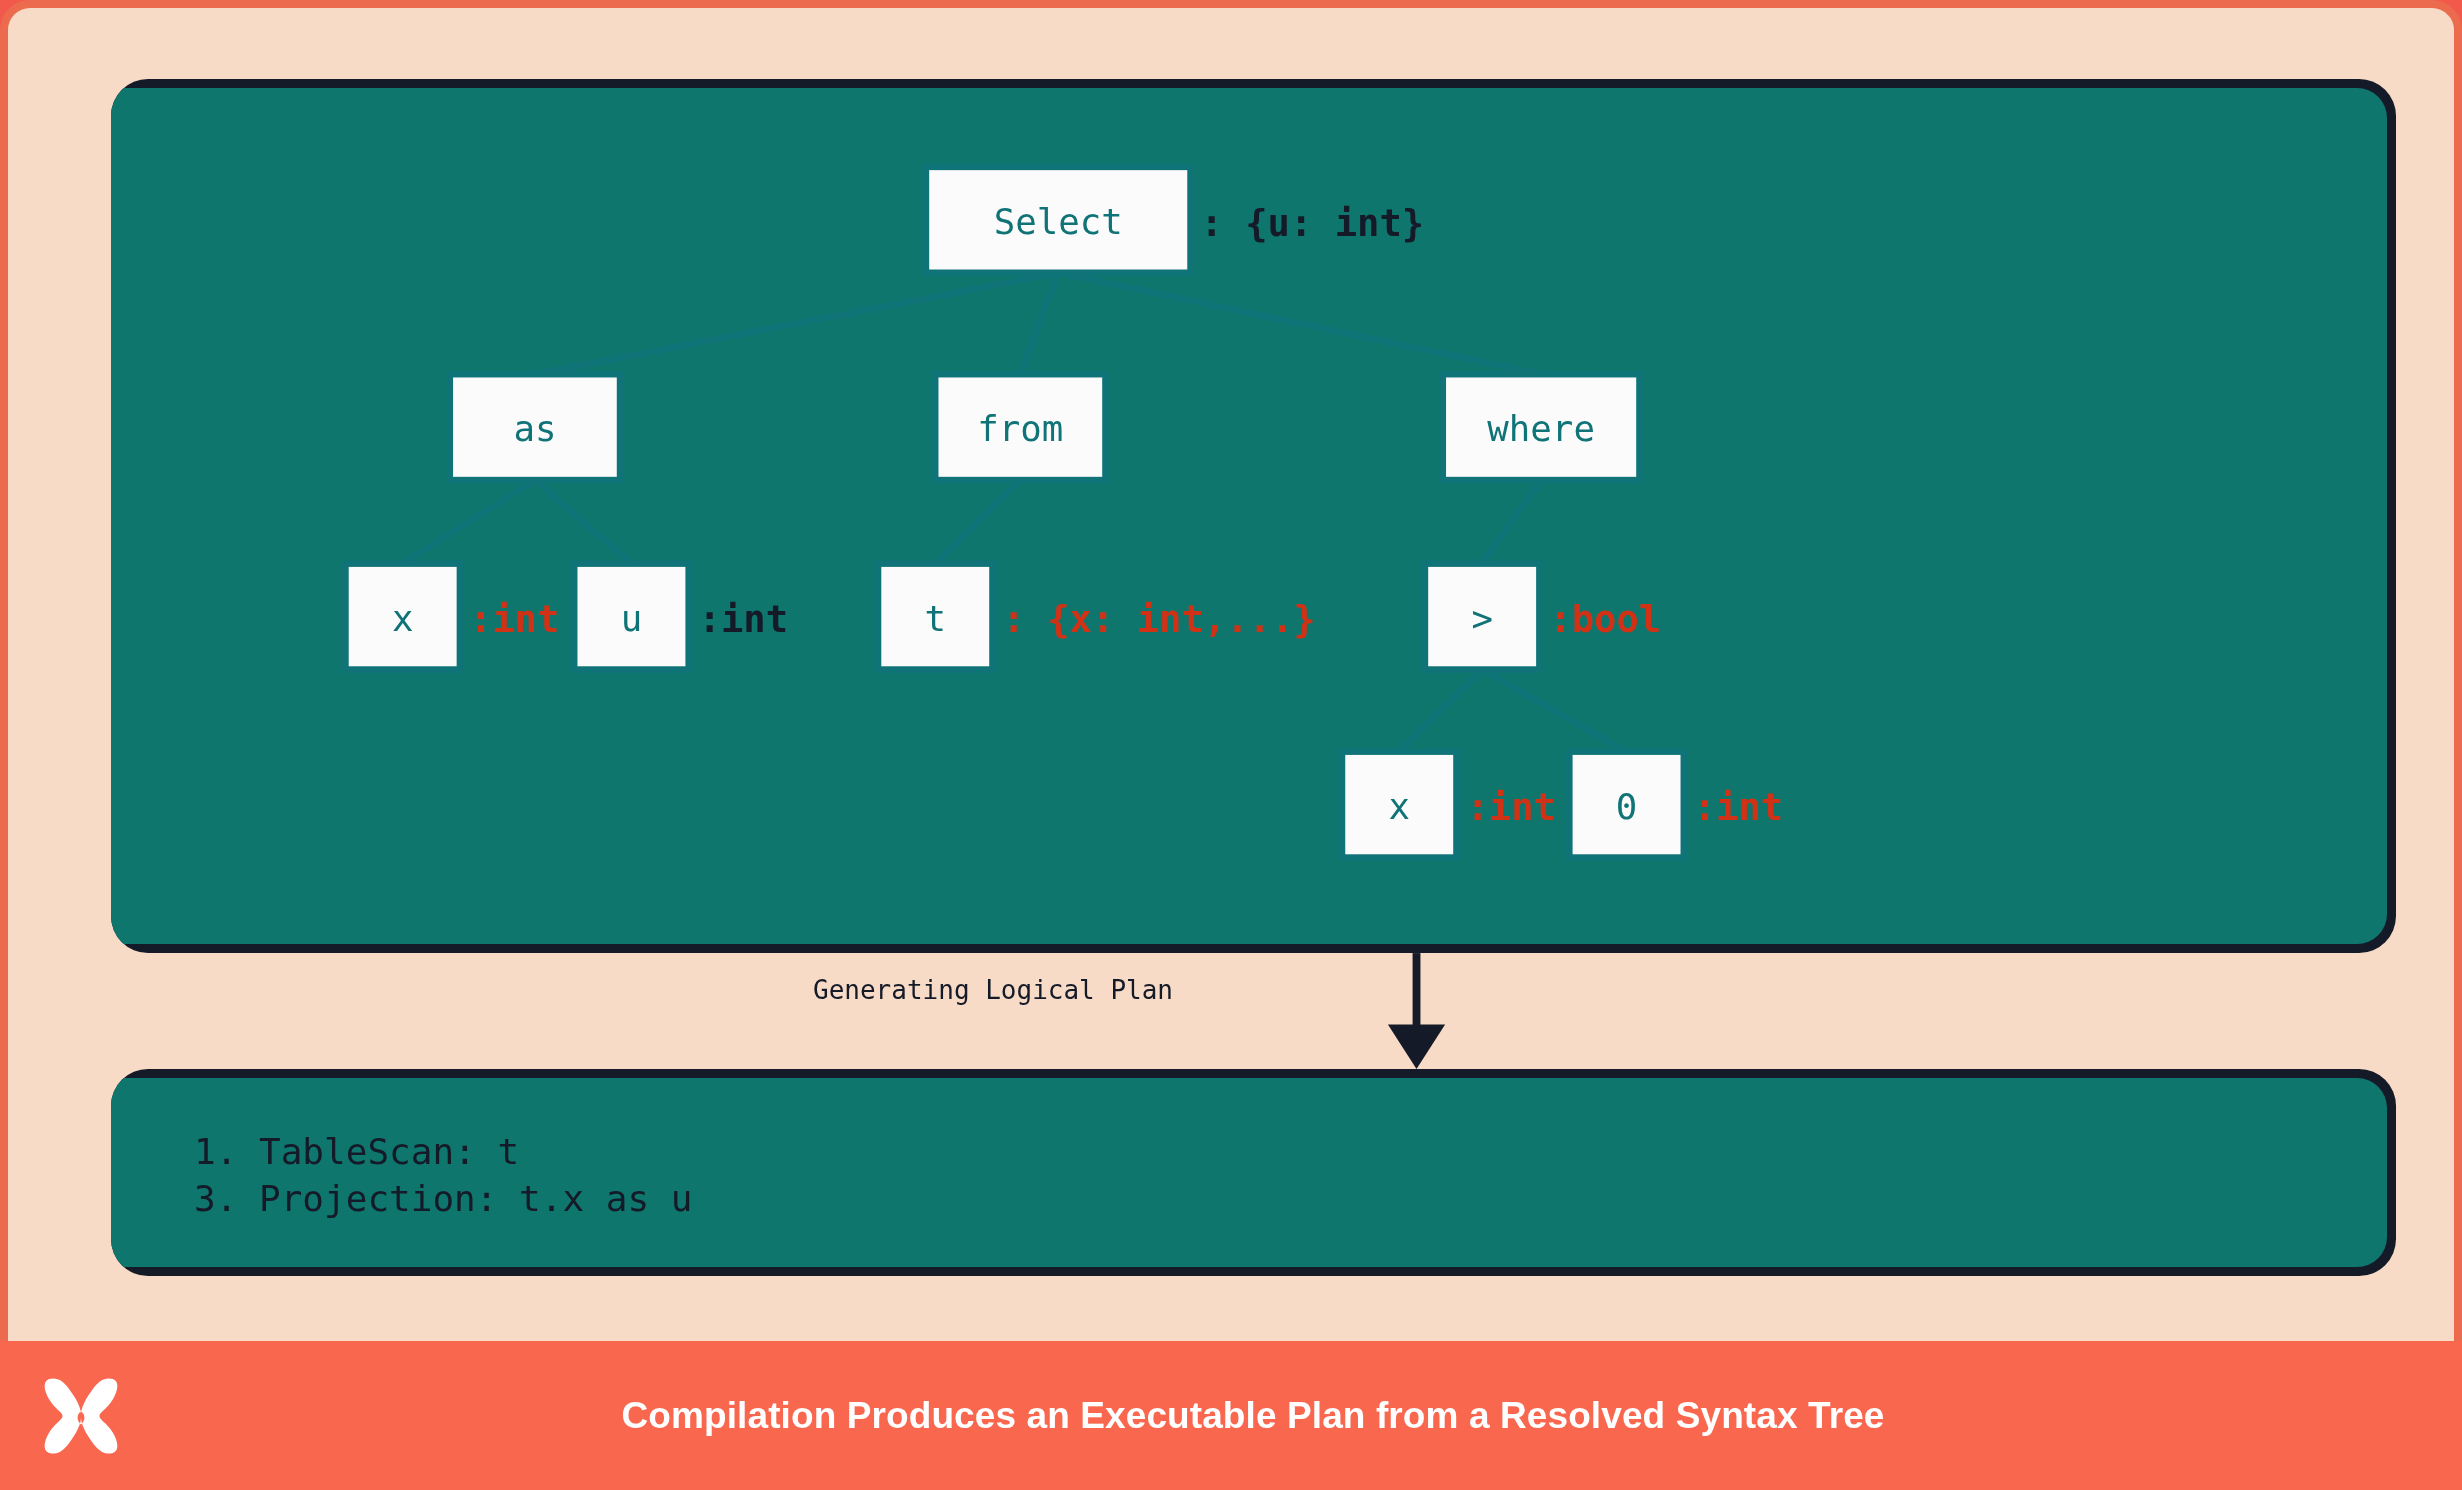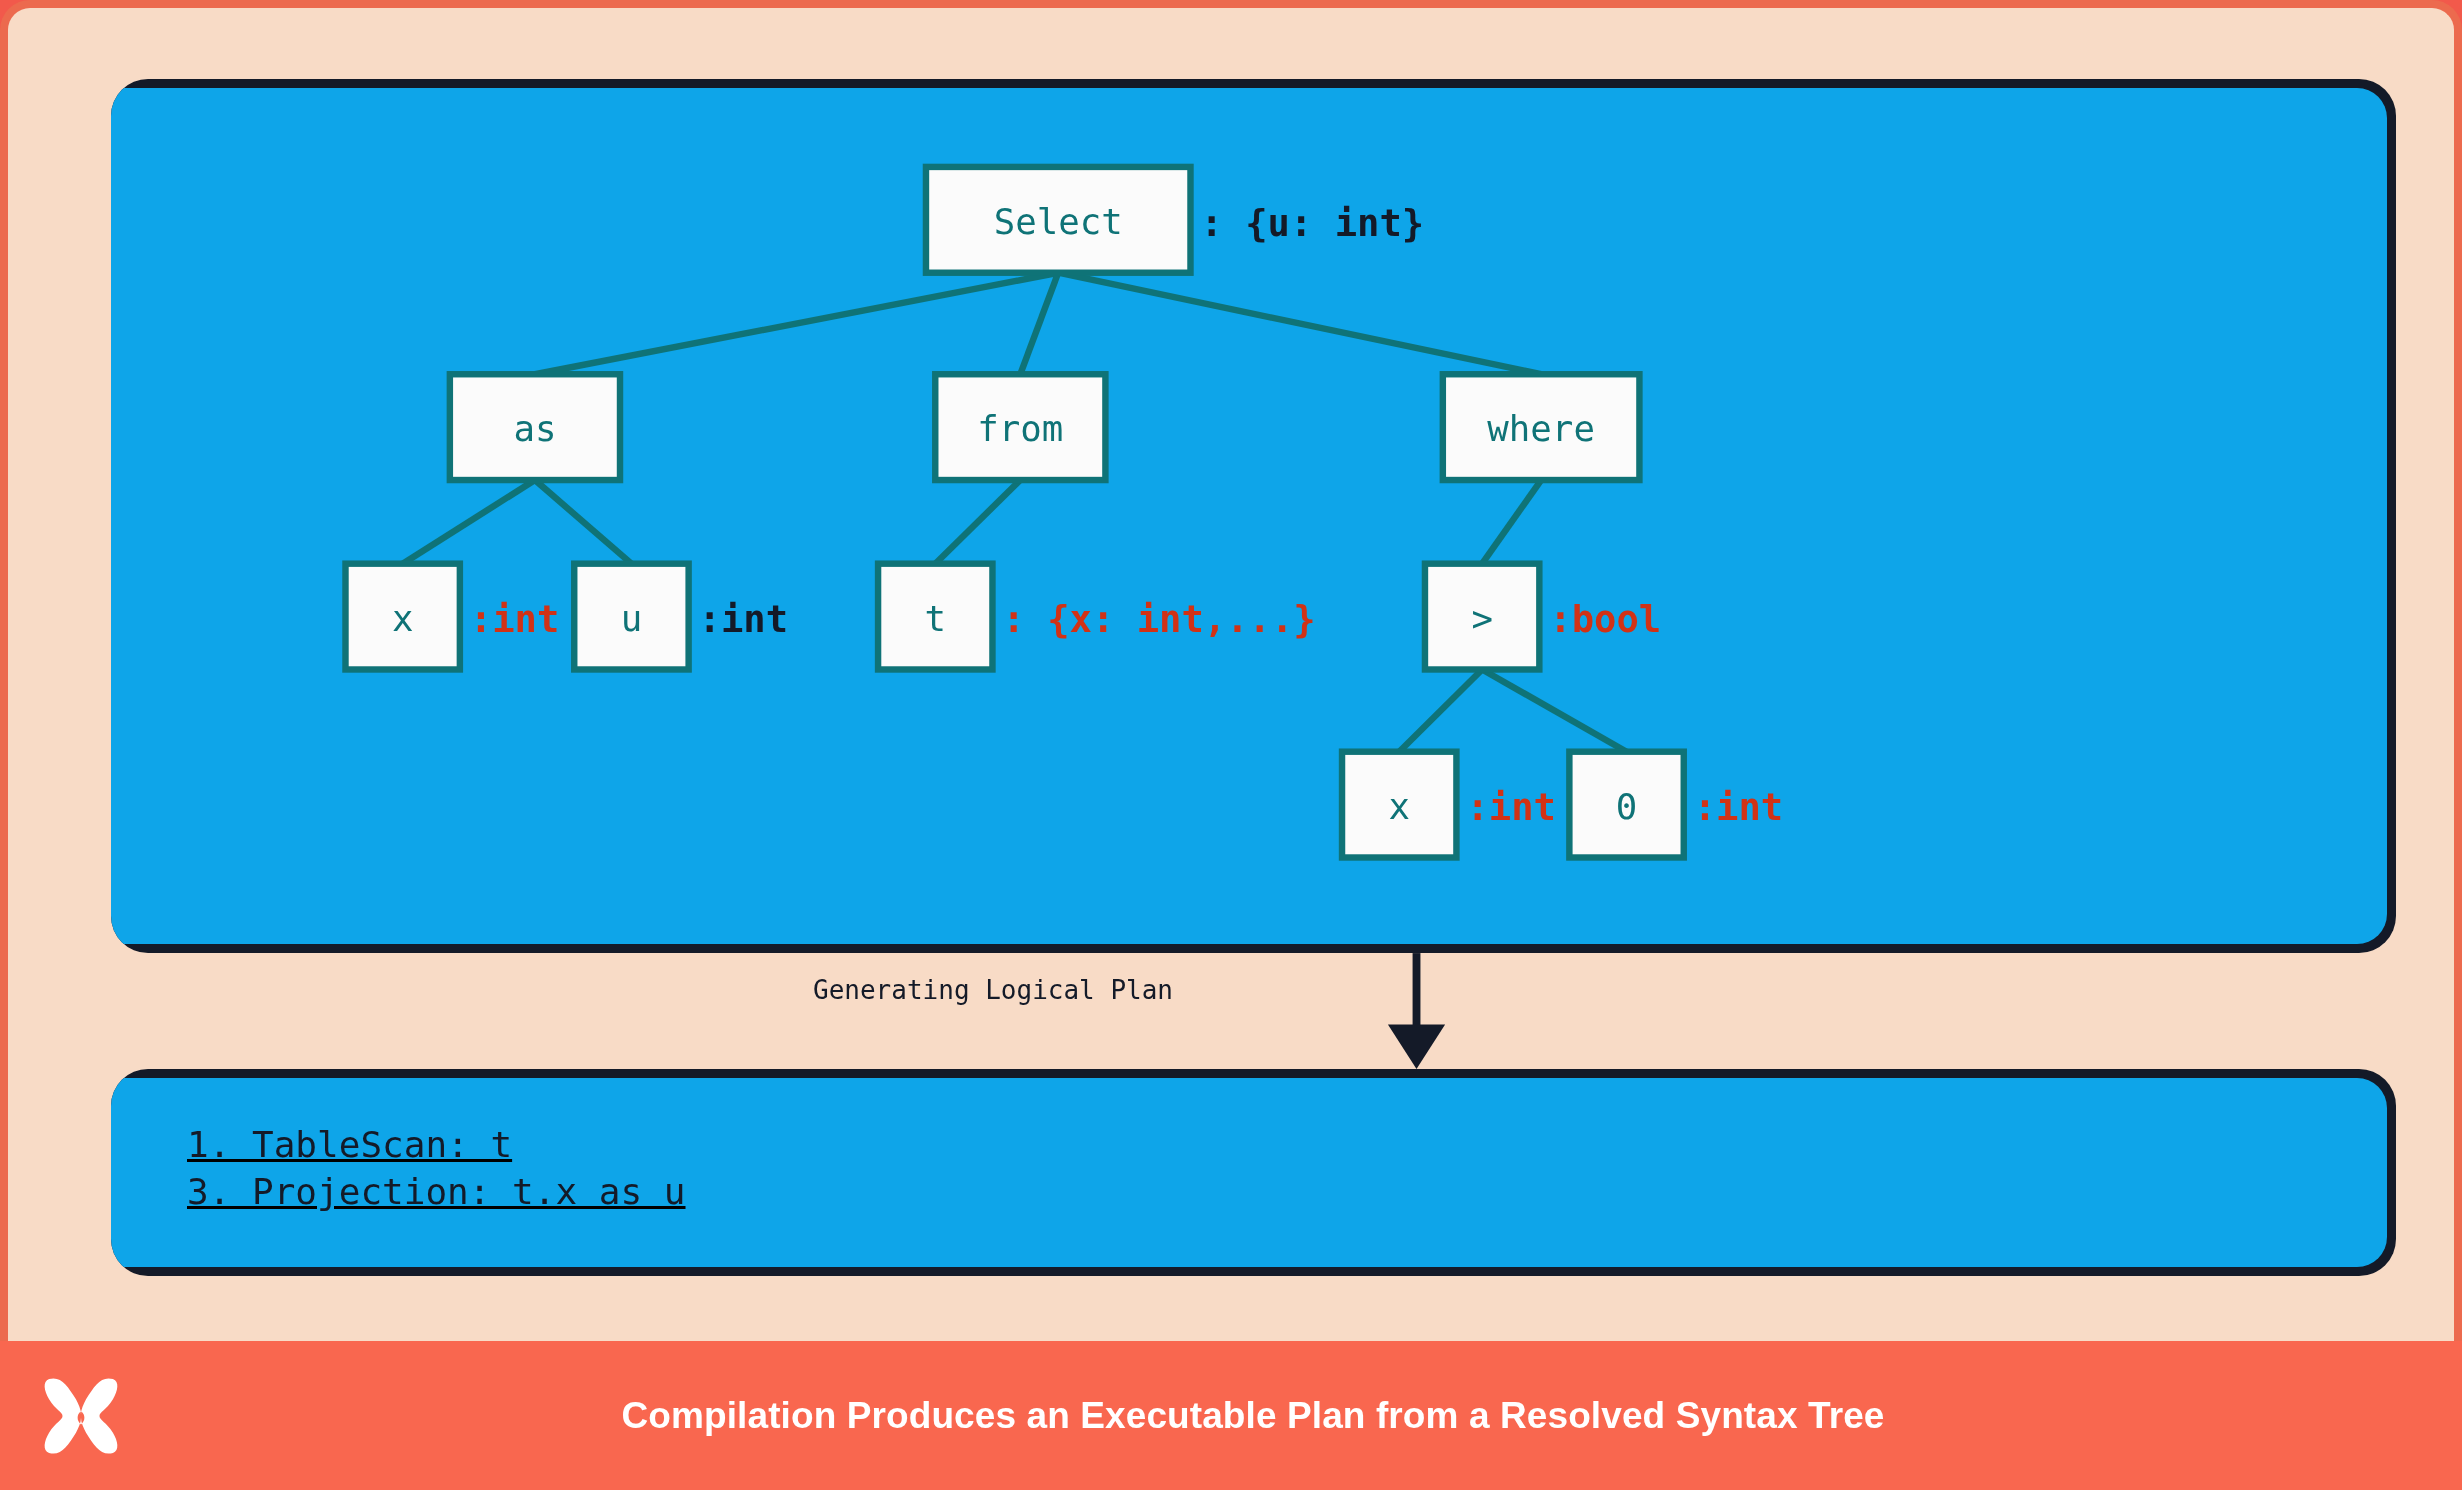--- a/index.html
+++ b/index.html
@@ -33,26 +33,25 @@
     display:flex;align-items:center;justify-content:center;
     color:#FFFFFF;
     font-weight:bold;
     text-align:center;
     line-height:1.45;
     font-family:"Liberation Sans", sans-serif;
     letter-spacing:0.1px;
   }
   .panel-body{
     flex:1 1 auto;
-    background:#0ea5e9;
+    background:#0f766e;
     margin:8.6px 8.6px 8.6px 0;
     border-radius:0 30px 30px 0;
     position:relative;
     overflow:hidden;
-    text-decoration:underline;
   }
 
   
   #tree-panel{left:103px;top:71px;width:2285px;height:874px;}
   #tree-panel .panel-label{width:395px;font-size:31px;}
   #tree-svg{position:absolute;left:0;top:0;}
 
   
   .node-box{fill:#FBFBFB;stroke:#0F7377;stroke-width:9;}
   .node-text{
@@ -75,21 +74,21 @@
     position:absolute;
     left:805px;top:967px;
     font-family:"DejaVu Sans Mono","Liberation Mono",monospace;
     font-size:26px;color:#141A28;white-space:nowrap;
   }
 
   
   #plan-panel{left:103px;top:1061px;width:2285px;height:207px;}
   #plan-panel .panel-label{width:395px;font-size:31px;}
   #plan-list{
-    margin:5px;padding:38px 0 0 71px;
+    margin:12px;padding:38px 0 0 71px;
     list-style:none;
     font-family:"DejaVu Sans Mono","Liberation Mono",monospace;
     font-size:36px;color:#141A28;line-height:1.32;
   }
   #plan-list li{white-space:pre;}
 
   
   #footer{
     position:absolute;left:0;top:1341px;width:2462px;height:149px;
     background:#F9674F;

